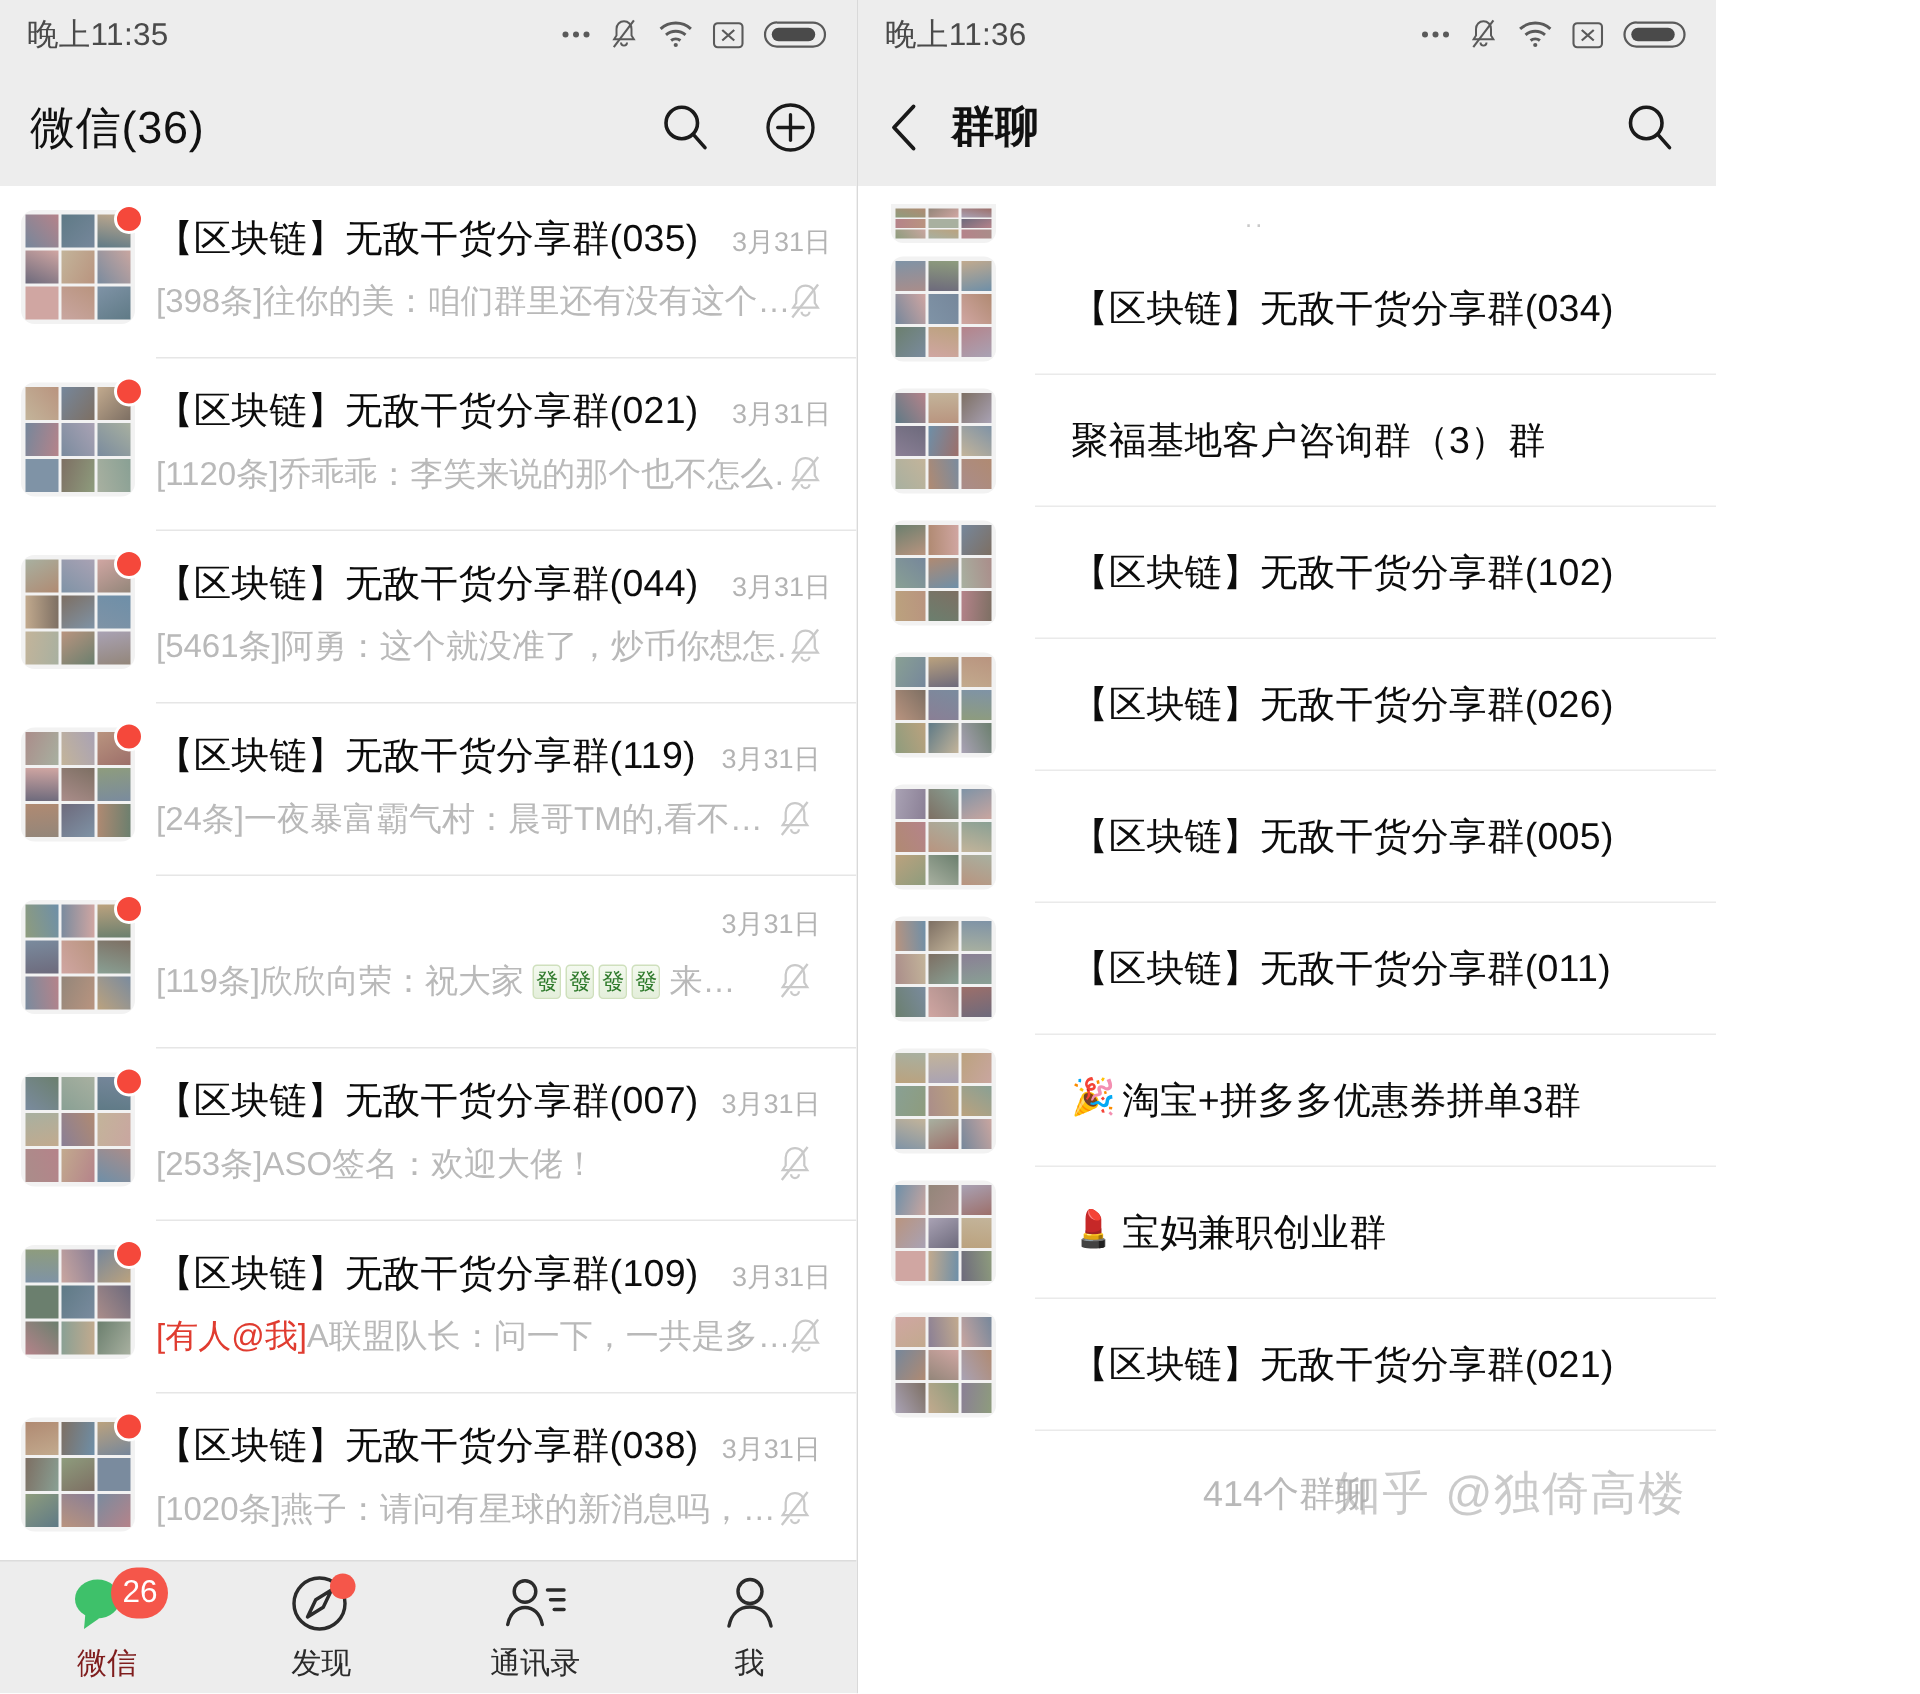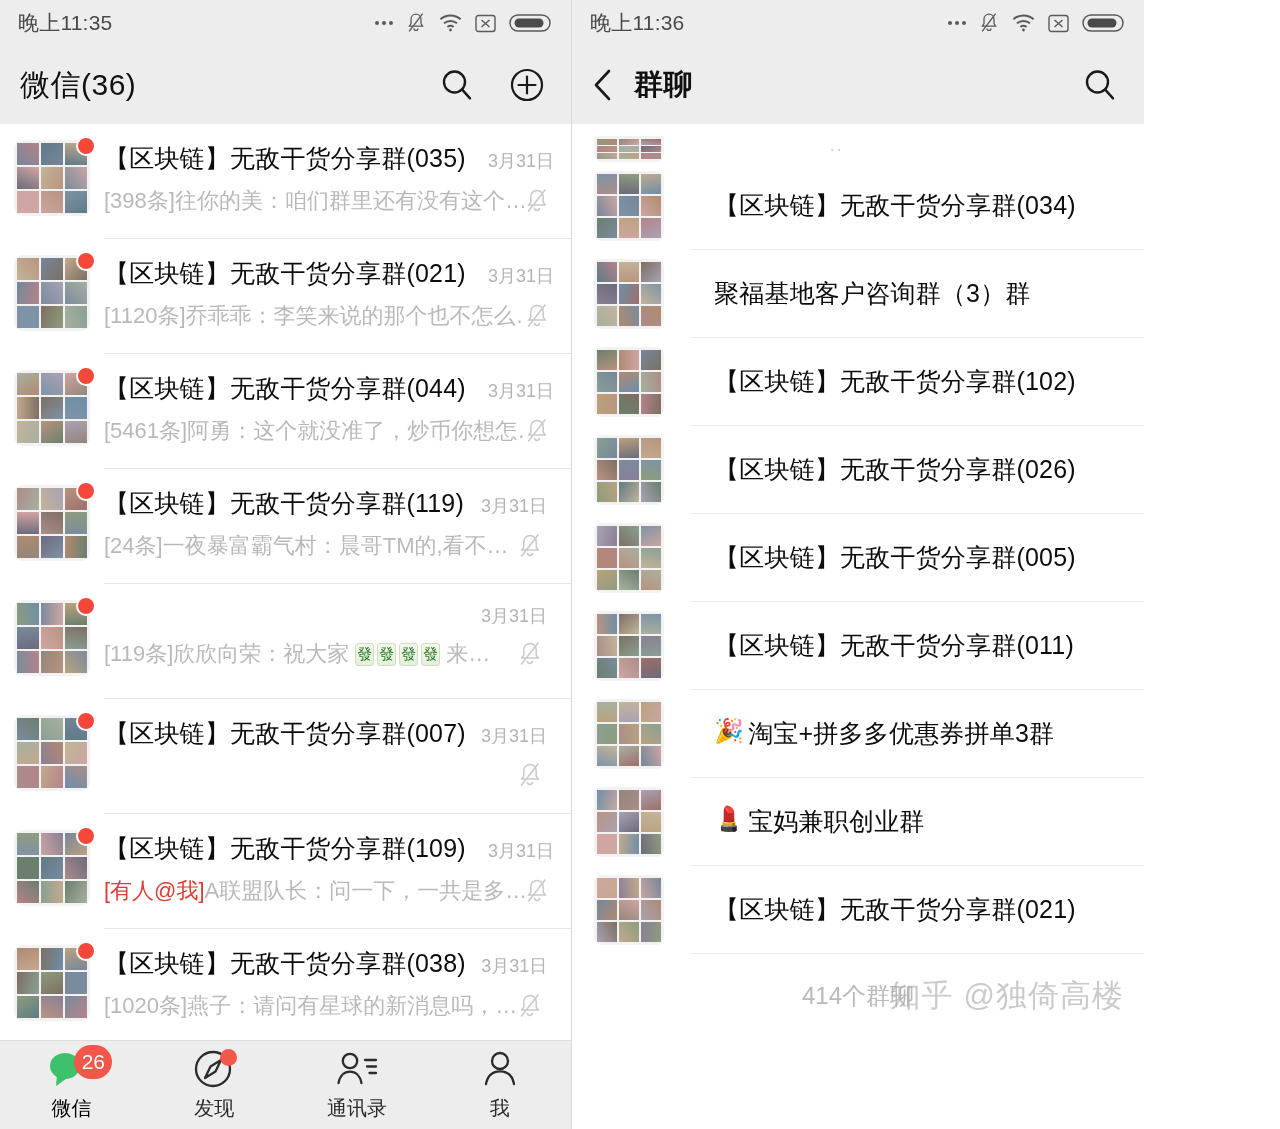--- a/index.html
+++ b/index.html
@@ -155,21 +155,21 @@
   }
   .tab {
     flex: 1 1 0;
     display:flex; flex-direction: column;
     align-items:center; justify-content:center;
     gap: 6px;
     cursor: pointer;
   }
   .tab .tab-ico { position: relative; height: 40px; display:flex; align-items:center; justify-content:flex-end; }
   .tab .tab-label { font-size: 20px; color: #2b2b2b; }
-  .tab.active .tab-label { color: #000000; }
+  .tab.active .tab-label { color: #7f1d1d; }
   .count-badge {
     position: absolute; top: -4px; left: 26px;
     min-width: 38px; height: 34px;
     border-radius: 17px;
     background: #f5564a;
     color: #fff; font-size: 21px;
     display:flex; align-items:center; justify-content:center;
     padding: 0 7px;
   }
   .dot-badge {
@@ -476,20 +476,24 @@
               <i style="background: linear-gradient(27deg, rgb(110, 143, 168), rgb(170, 141, 138));"></i>
             </div>
             <span class="badge-dot"></span>
           </div>
           <div class="chat-body">
             <div class="chat-line1">
               <span class="chat-title">【区块链】无敌干货分享群(007)</span>
               <span class="chat-time">3月31日</span>
             </div>
             <div class="chat-line2">
+              <span class="chat-snippet">
+                <span>[253条]</span>
+                <span>ASO签名：欢迎大佬！</span>
+              </span>
               <svg width="26" height="28" viewBox="0 0 26 28" class="mute-icon">
                 <path d="M13 3.4c-3.6 0-6.2 2.7-6.2 6.3v5.3L4.8 18h16.4l-2-3V9.7c0-3.6-2.6-6.3-6.2-6.3z" fill="none" stroke="#c9c9c9" stroke-width="1.5"></path>
                 <path d="M10.4 20.8a2.6 2.6 0 0 0 5.2 0" fill="none" stroke="#c9c9c9" stroke-width="1.5"></path>
                 <line x1="4.2" y1="24.6" x2="21.4" y2="2.6" stroke="#c9c9c9" stroke-width="1.6"></line>
               </svg>
             </div>
           </div>
         </div>
         <div class="chat-row">
           <div class="avatar-wrap">

